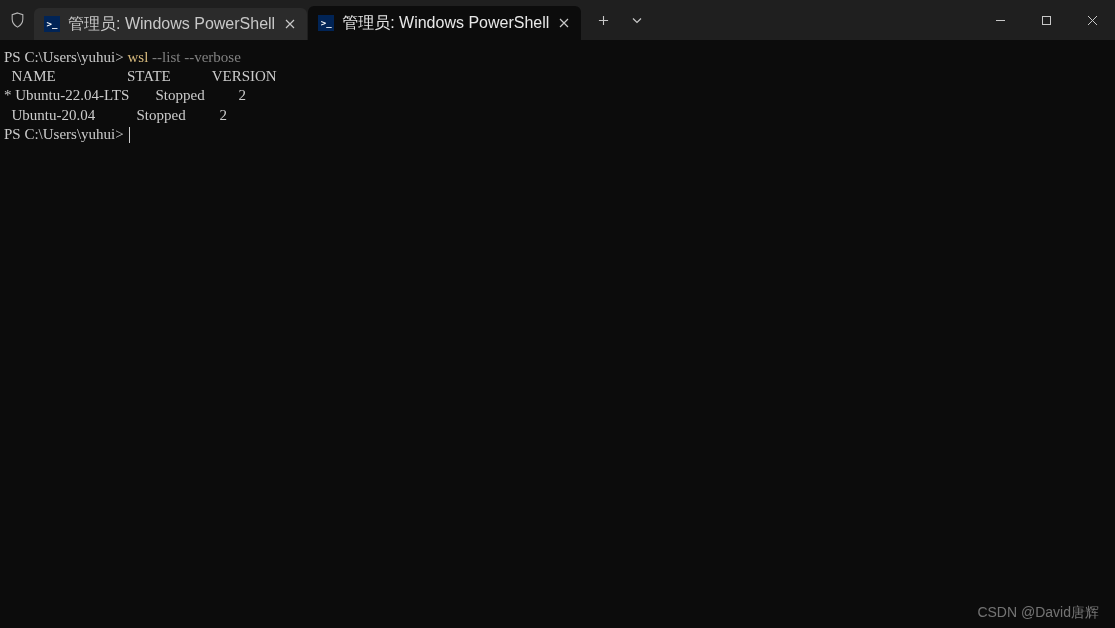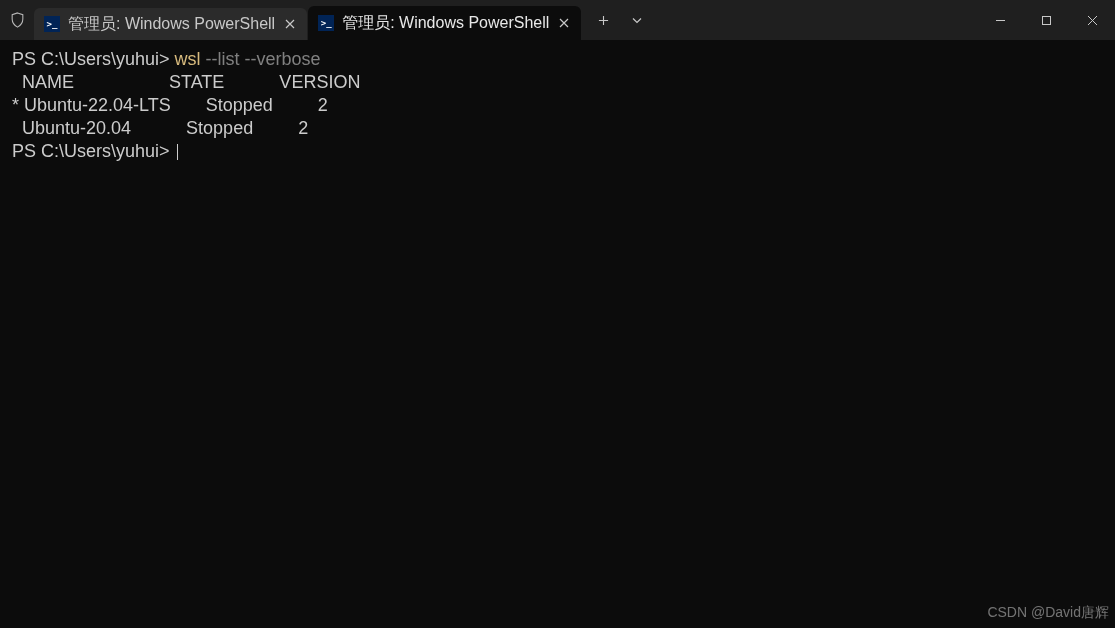--- a/index.html
+++ b/index.html
@@ -126,23 +126,23 @@
     }
     .win-btn {
       width: 46px;
       display: flex;
       align-items: center;
       justify-content: center;
       color: #c8c8c8;
       cursor: pointer;
     }
     .terminal {
-      padding: 8px 12px;
-      font-family: Liberation Sans, sans-serif;
-      font-size: 18px;
+      padding: 8px 4px;
+      font-family: Liberation Serif, serif;
+      font-size: 15px;
       line-height: 1.28;
       color: #cccccc;
       white-space: pre;
     }
     .cmd-highlight {
       color: #d7ba7d;
     }
     .cmd-args {
       color: #808080;
     }
@@ -152,21 +152,21 @@
     .cursor {
       display: inline-block;
       width: 1px;
       height: 16px;
       background: #cccccc;
       vertical-align: middle;
       margin-left: 2px;
     }
     .watermark {
       position: absolute;
-      right: 6px;
+      right: 16px;
       bottom: 6px;
       color: rgba(200,200,200,0.55);
       font-size: 14px;
       font-family: "Segoe UI", sans-serif;
     }
     .shield-svg { fill: none; stroke: #b8b8b8; stroke-width: 1.2; }
   </style>
 </head>
 <body>
 

